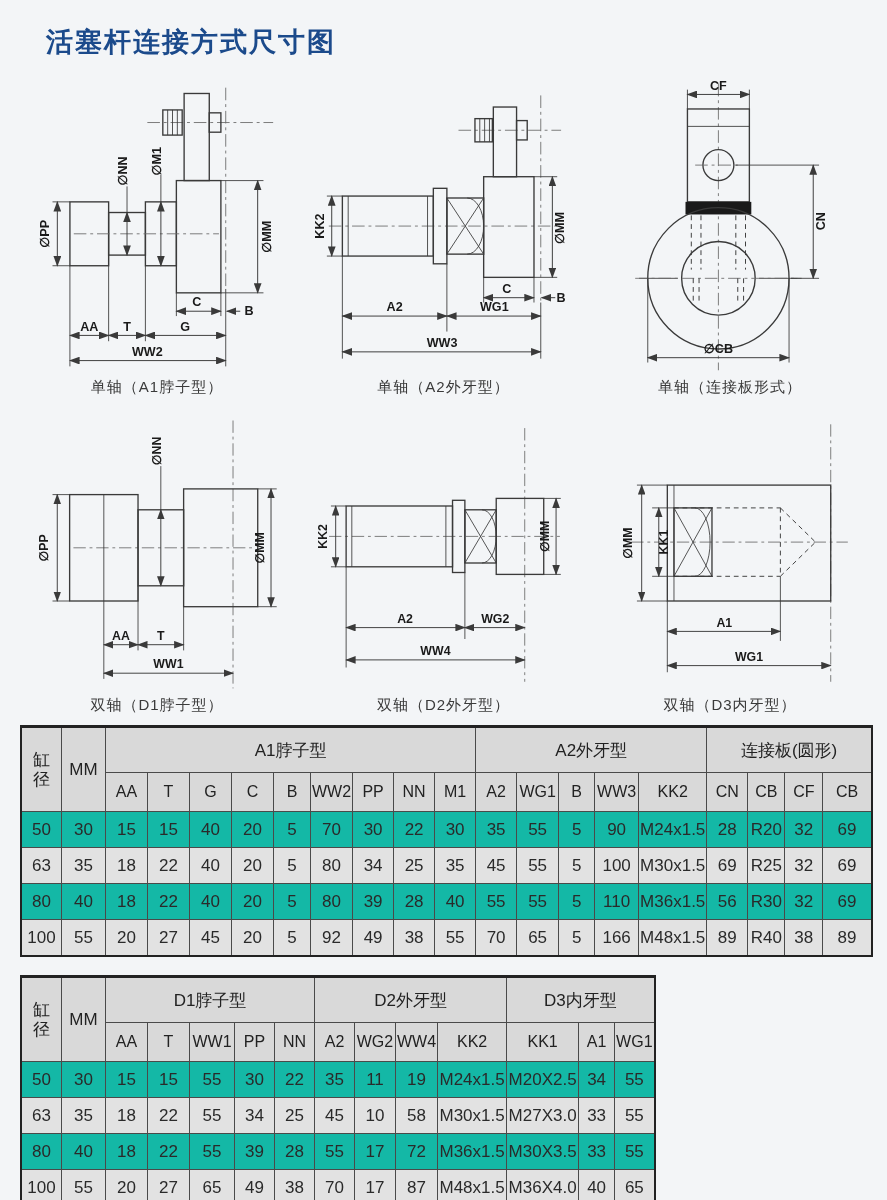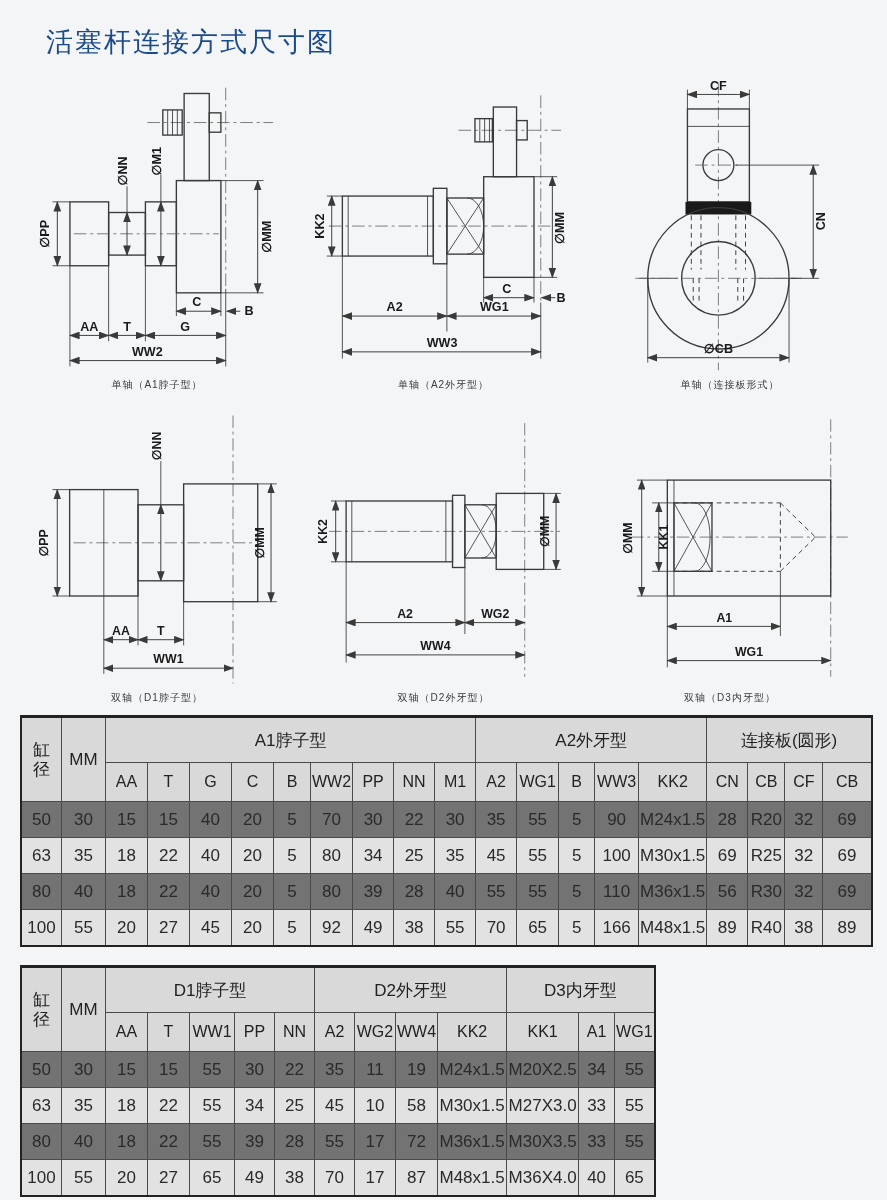--- a/index.html
+++ b/index.html
@@ -1,35 +1,35 @@
 <!DOCTYPE html>
 <html><head>
 <meta charset="utf-8">
 <style>
   html,body { margin:0; padding:0; background:#dfe3e8; }
   .page {
     width:887px; height:1200px; margin:0 auto; background:#f3f5f7;
     font-family:"Liberation Sans", sans-serif; color:#222; overflow:hidden; position:relative;
   }
   .title {
-    margin:24px 0 0 46px; font-size:27px; font-weight:normal; color:#1b4a8b; letter-spacing:2px;
+    margin:24px 0 0 46px; font-size:27px; font-weight:bold; color:#1b4a8b; letter-spacing:2px;
   }
   .diagrams { margin:18px 14px 0 14px; }
   .drow { display:flex; justify-content:space-between; }
   .dcell { width:286px; display:flex; flex-direction:column; align-items:center; }
-  .dcap { font-size:10px; color:#3a3a3a; letter-spacing:1px; margin-top:0px; }
+  .dcap { font-size:15px; color:#3a3a3a; letter-spacing:1px; margin-top:0px; }
   
   .ln   { stroke:#3a3a3a; stroke-width:1.4; fill:none; }
   .thin { stroke:#3a3a3a; stroke-width:0.9; fill:none; }
   .dim  { stroke:#3a3a3a; stroke-width:1;   fill:none; }
   .cl   { stroke:#6a6a6a; stroke-width:0.9; fill:none; stroke-dasharray:13 4 3 4; }
   .dash { stroke:#3a3a3a; stroke-width:1;   fill:none; stroke-dasharray:5 4; }
   text.dl { font:bold 13px "Liberation Sans", sans-serif; fill:#1a1a1a; }
   
-  table { border-collapse:collapse; table-layout:fixed; background:#737373;
+  table { border-collapse:collapse; table-layout:fixed; background:#14b8a6;
           border:2px solid #222; border-top-width:3px; margin-left:20px; }
   th, td { border:1px solid #4a4a4a; text-align:center; vertical-align:middle;
            font-family:"Liberation Sans", sans-serif; overflow:hidden; }
   th { background:#d9d9d9; font-weight:normal; font-size:16px; }
   tr.grp th { height:42px; font-size:17px; }
   tr.sub th { height:36px; }
   td { height:33px; font-size:17px; color:#2a2a2a; }
   tr.alt td { background:#e2e2e2; }
   th.corner { font-size:16px; line-height:1.15; padding:0 11px; word-break:break-all; }
   #table1 { margin-top:10px; }

